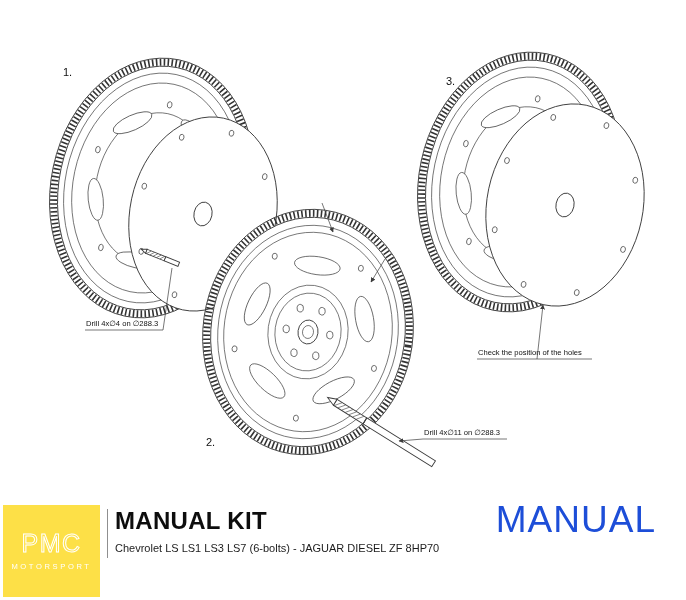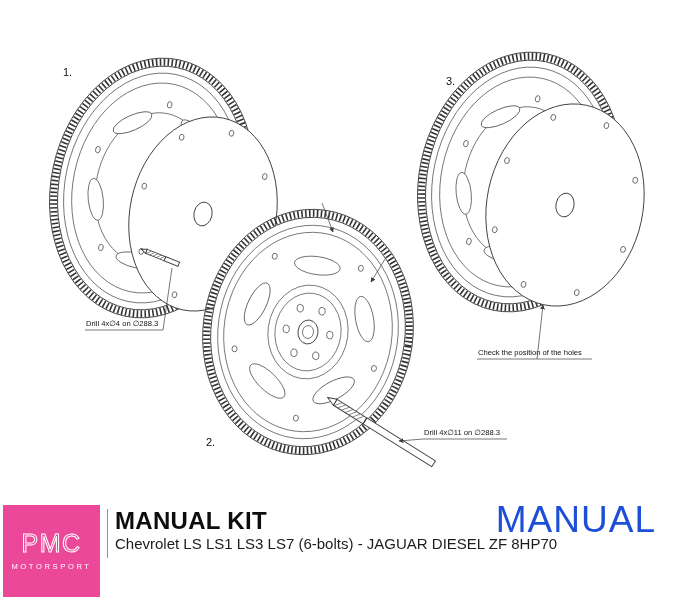--- a/index.html
+++ b/index.html
@@ -15,25 +15,25 @@
   .lnw  { fill:#ffffff; stroke:#3c3c3c; stroke-width:.9; }
   .thin { stroke-width:.65; }
   .teeth{ fill:none; stroke:#333333; stroke-width:7; stroke-dasharray:1.6 2.3; }
   .hole { fill:#ffffff; stroke:#3c3c3c; stroke-width:.7; }
   .leader { stroke:#3c3c3c; stroke-width:.7; fill:none; }
   .hatch  { stroke:#3c3c3c; stroke-width:.55; fill:none; }
   .ann    { font-size:7.6px; fill:#111; }
   .figlabel { font-size:11px; fill:#111; }
 
   
-  .logo-box { position:absolute; left:3px; top:505px; width:97px; height:92px; background:#ec4899; }
+  .logo-box { position:absolute; left:3px; top:505px; width:97px; height:92px; background:#fde047; }
   .divider  { position:absolute; left:107px; top:509px; width:1px; height:49px; background:#8f8f8f; }
   .title-block { position:absolute; left:115px; top:507px; }
   .kit-title   { font-size:24px; font-weight:700; color:#0d0d0d; letter-spacing:.3px; }
-  .kit-subtitle{ font-size:15px; color:#1c1c1c; }
+  .kit-subtitle{ margin-top:7px; font-size:11px; color:#1c1c1c; }
   .watermark   { position:absolute; top:499px; right:30px; font-size:37px;
                  font-weight:500; color:#1d4ed8; letter-spacing:1px; }
   .monogram { font-size:25px; letter-spacing:1.5px; fill:none; stroke:#ffffff; stroke-width:1; }
   .wordmark { font-size:7.6px; letter-spacing:2.6px; fill:#ffffff; }
 </style>
 </head>
 <body>
 
 <div class="canvas">
 

